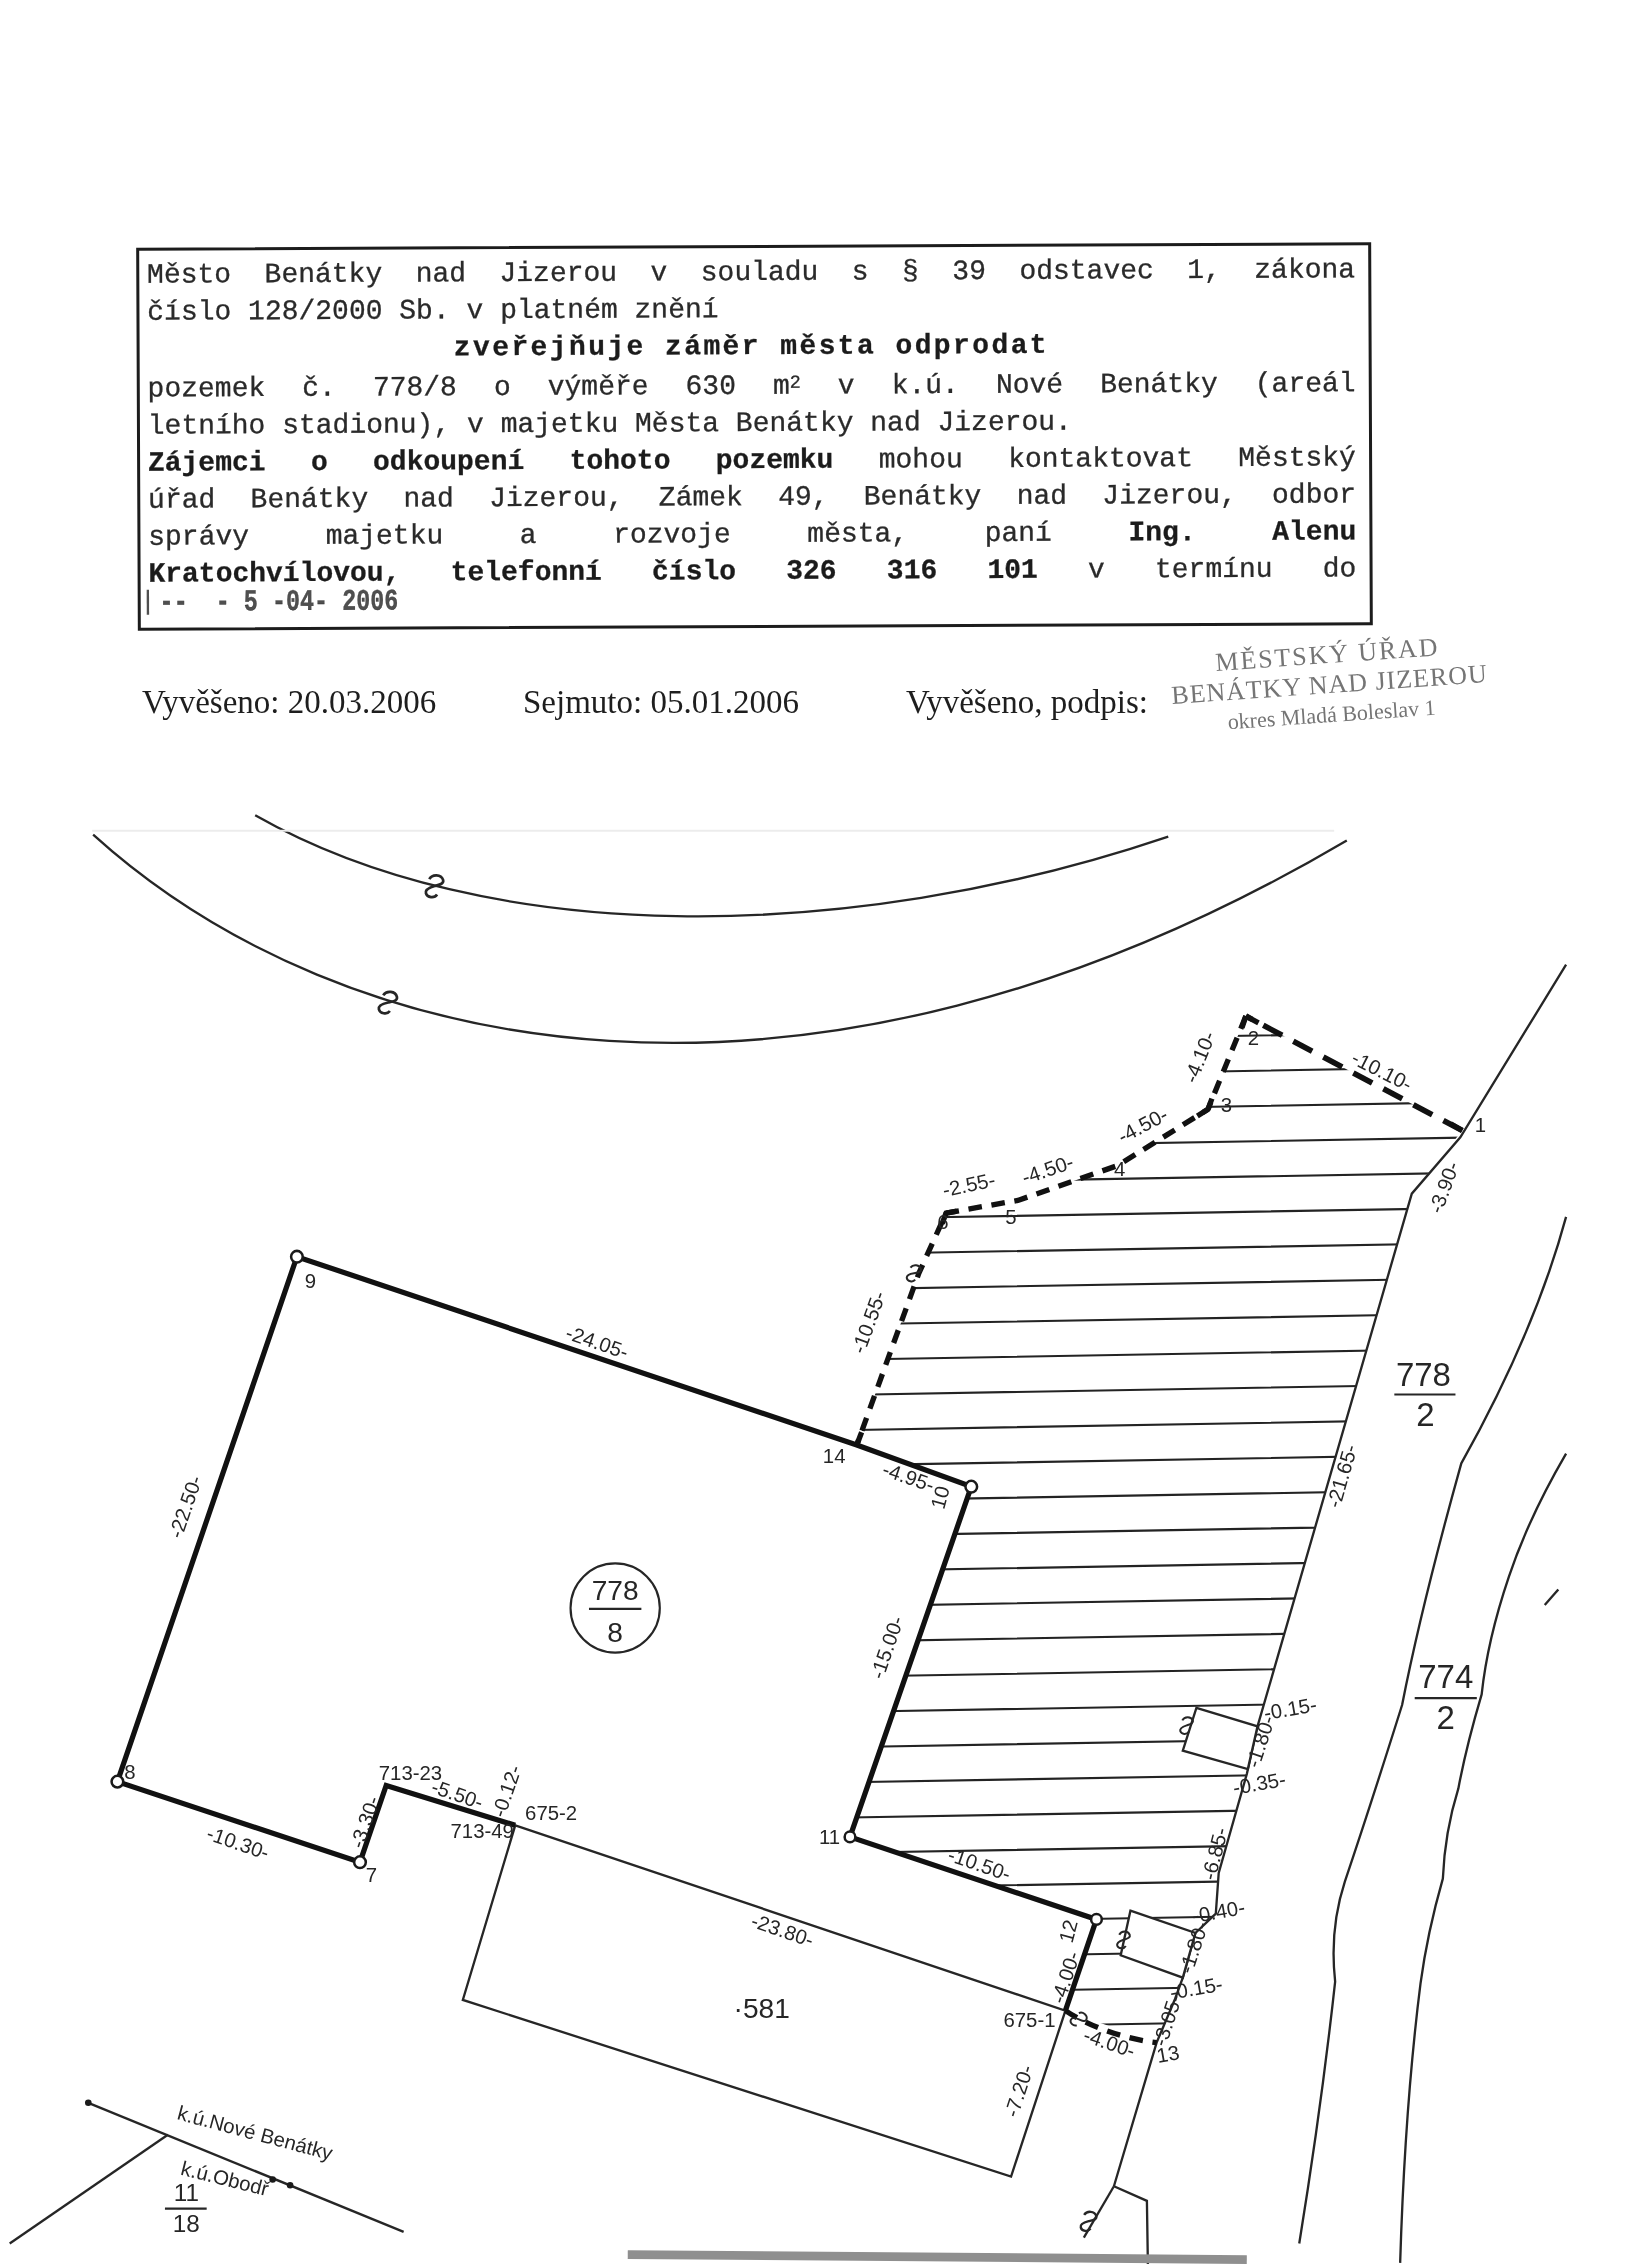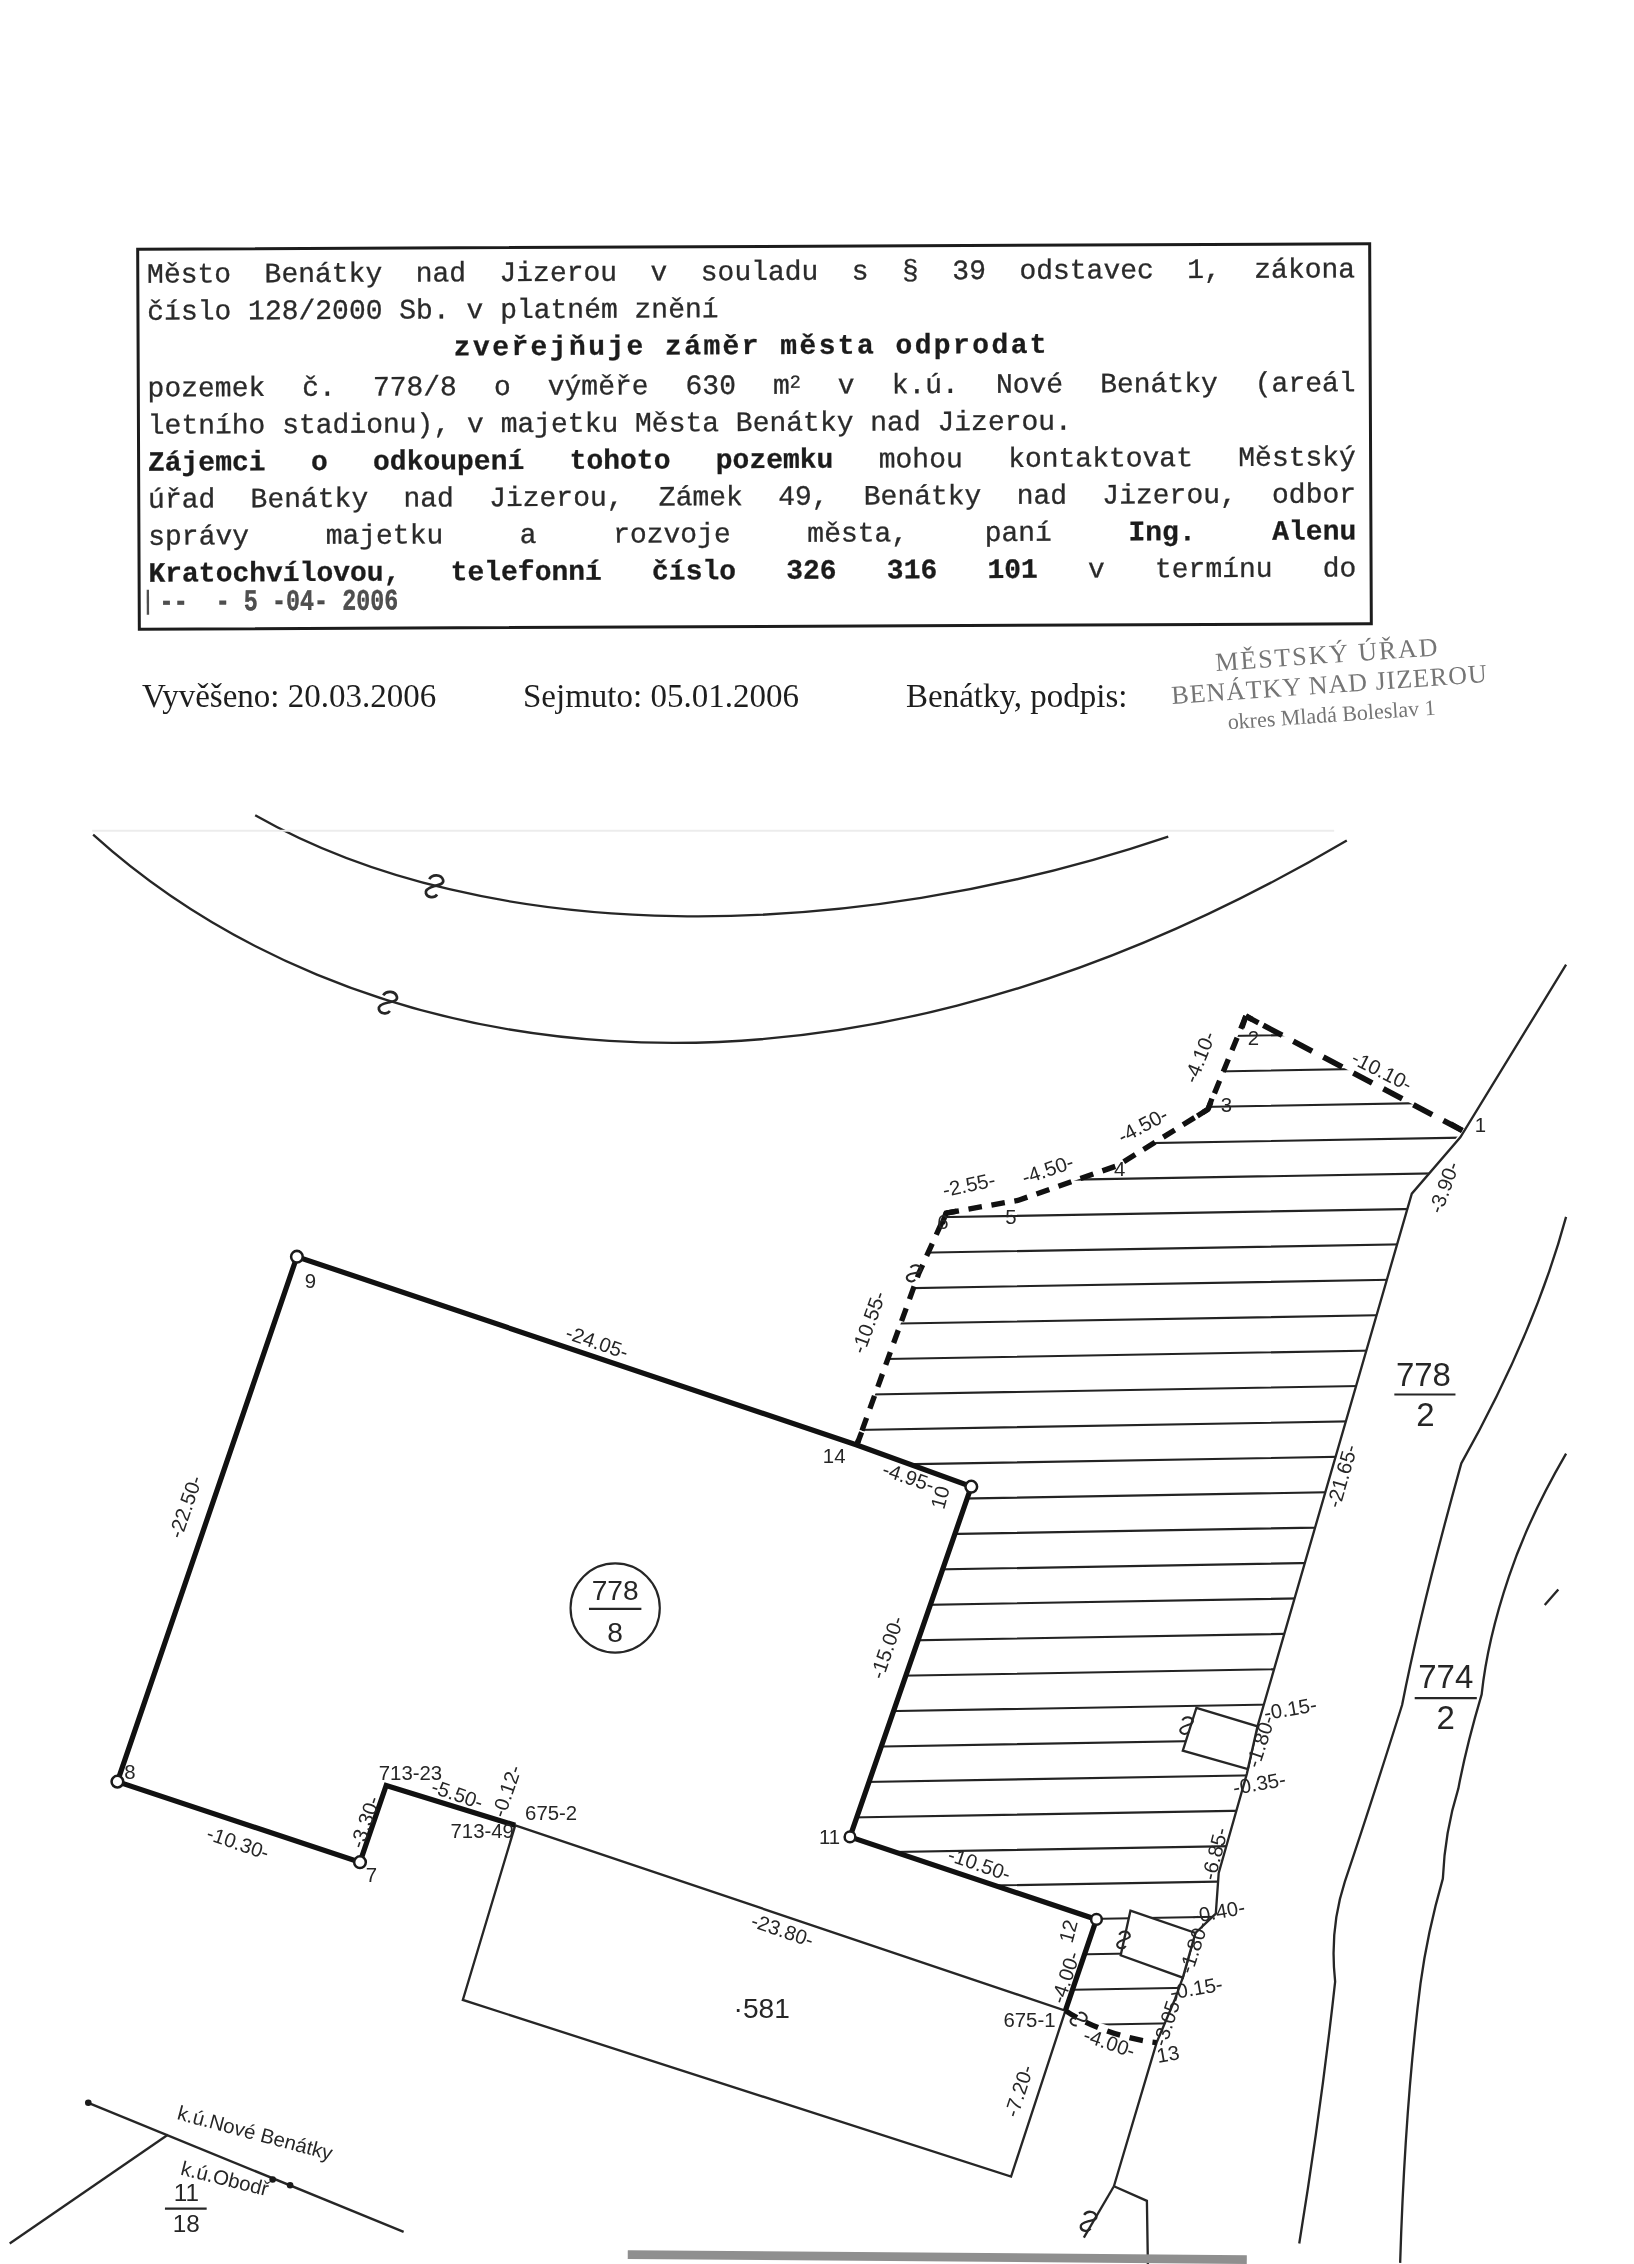--- a/index.html
+++ b/index.html
@@ -10,21 +10,21 @@
       font-family:"Liberation Mono",monospace;font-size:28px;line-height:37px;
       color:#2a2a2a;-webkit-text-stroke:0.3px #2a2a2a;transform:rotate(-0.25deg);}
   .notice .j{text-align:justify;text-align-last:justify;}
   .notice .c{text-align:center;letter-spacing:2.4px;}
   .notice b{font-weight:bold;color:#1b1b1b;}
   sup{font-size:18.4px;vertical-align:5.8px;}
   .datestamp{position:absolute;left:5.8px;top:334px;font-size:30px;letter-spacing:0;
       color:#4f4f4f;font-weight:bold;transform:scaleX(0.78);transform-origin:0 0;}
   .row{position:absolute;top:668px;left:0;width:1634px;
       font-family:"Liberation Serif",serif;font-size:33px;color:#1e1e1e;}
-  .row span{position:absolute;top:10px;}
+  .row span{position:absolute;top:16px;}
   .stamp{position:absolute;left:1145px;top:640px;width:369px;text-align:center;
       font-family:"Liberation Serif",serif;color:#757575;
       transform:rotate(-4deg);line-height:30px;}
   .stamp .s1{font-size:26px;letter-spacing:1.9px;}
   .stamp .s2{font-size:26px;letter-spacing:1px;}
   .stamp .s3{font-size:22px;}
   svg{position:absolute;left:0;top:0;}
   svg text{font-family:"Liberation Sans",sans-serif;fill:#262626;}
 </style>
 </head>
@@ -52,21 +52,21 @@
 
   <div class="datestamp"><span style="display:inline-block;width:2.9px;height:25px;background:#4f4f4f;vertical-align:-3.9px;margin-right:13.6px;"></span>-- &nbsp;- 5 -04- 2006</div>
 </div>
 
 <div class="row">
 
   <span style="left:142px">Vyvěšeno: 20.03.2006</span>
 
   <span style="left:523px">Sejmuto: 05.01.2006</span>
 
-  <span style="left:906px">Benátky, podpis:</span>
+  <span style="left:906px">Vyvěšeno, podpis:</span>
 </div>
 
 <div class="stamp">
   <div class="s1">MĚSTSKÝ ÚŘAD</div>
   <div class="s2">BENÁTKY NAD JIZEROU</div>
   <div class="s3">okres Mladá Boleslav 1</div>
 </div>
 <svg width="1634" height="2265" viewBox="0 0 1684 2334">
   <defs>
     <clipPath id="hatchclip">

